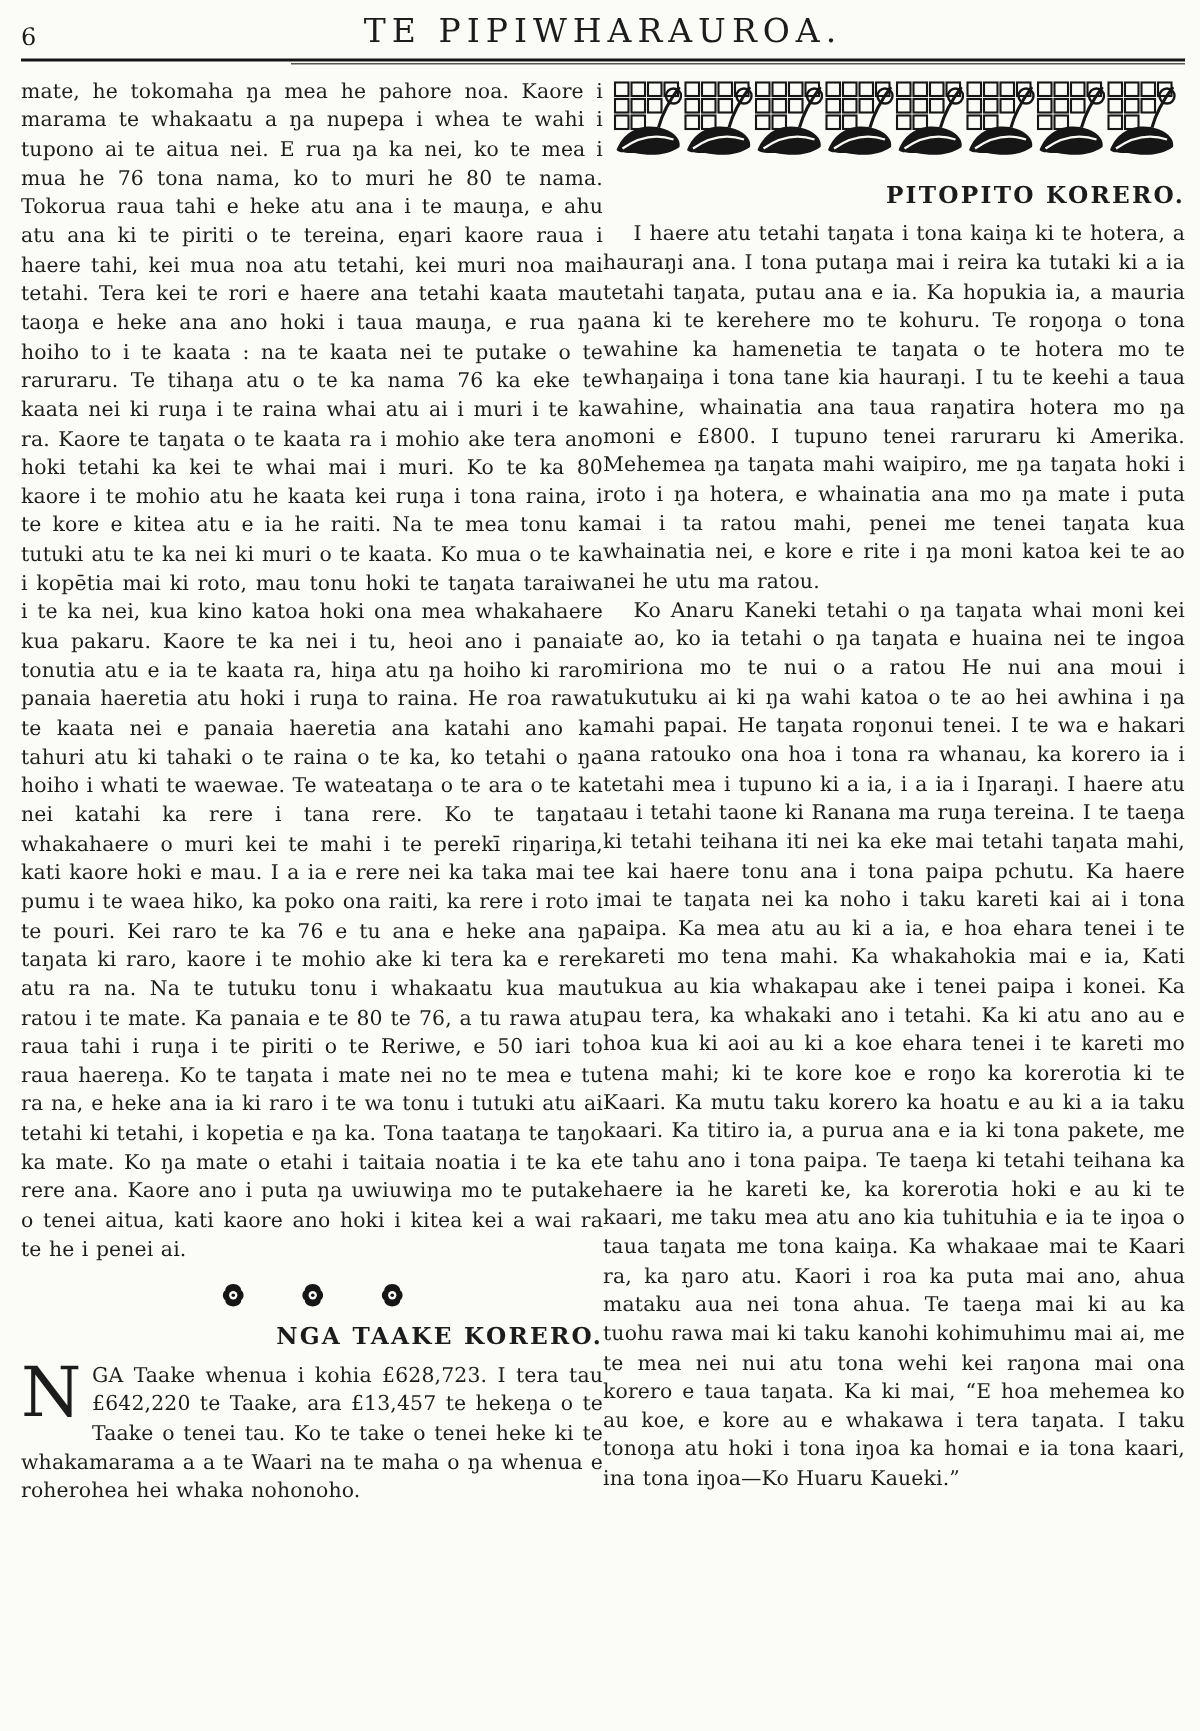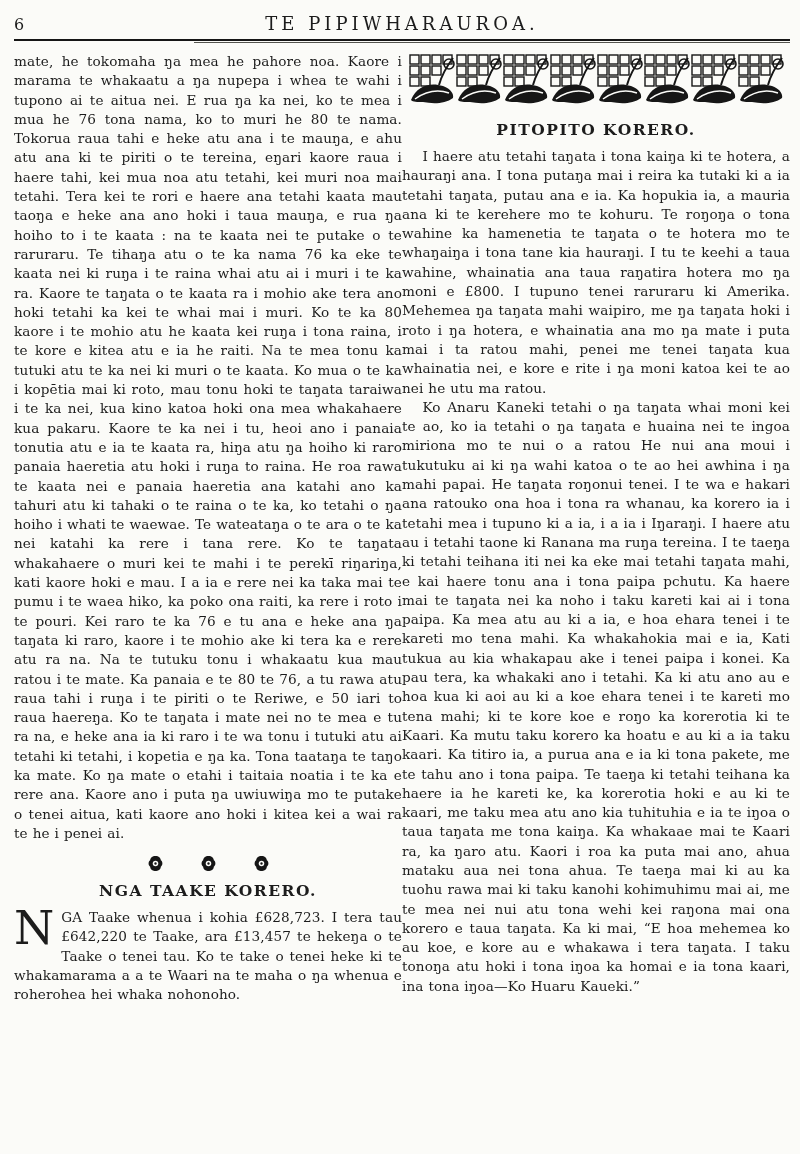--- a/index.html
+++ b/index.html
@@ -4,38 +4,38 @@
 <style>
   html,body{margin:0;padding:0;}
   body{background:#e8e8e4;font-family:"DejaVu Serif", serif;}
   .page{
     width:800px;height:1154px;background:#fbfbf8;color:#1c1c1c;
     box-sizing:border-box;padding:8px 10px 0 14px;overflow:hidden;
     position:relative;margin:0 auto;
   }
   .header{display:flex;align-items:flex-end;height:26px;}
   .page-number{width:60px;font-size:16px;}
-  .masthead{flex:1;text-align:center;font-size:18px;letter-spacing:4px;}
+  .masthead{flex:1;text-align:center;font-size:22px;letter-spacing:4px;}
   .header-spacer{width:60px;}
   .header-rule{height:2px;background:#161616;margin-top:5px;}
   .header-rule2{height:1px;background:#55554f;margin-top:1px;margin-left:180px;}
   .columns{display:flex;margin-top:9px;}
   .col{flex:1;min-width:0;}
   .body-text{
     font-size:13.6px;line-height:19.3px;text-align:justify;
     letter-spacing:0.1px;word-spacing:0.5px;
   }
   .indent{text-indent:1.5em;margin:0;}
   p{margin:0;}
   .separator-row{
     display:flex;justify-content:center;gap:36px;align-items:center;
     margin:12px 0 4px 0;height:20px;
   }
   .article-heading{
-    text-align:center;font-weight:bold;font-size:15.5px;
+    text-align:right;font-weight:bold;font-size:15.5px;
     letter-spacing:1.5px;margin:6px 0 8px 0;
   }
   .drop-cap{
     float:left;font-size:46px;line-height:37px;padding:2px 7px 0 0;
     font-weight:normal;
   }
   .ornament-band{
     display:flex;gap:1px;margin:2px 0 16px 0;justify-content:center;
   }
   .right-heading{margin-top:0;}

